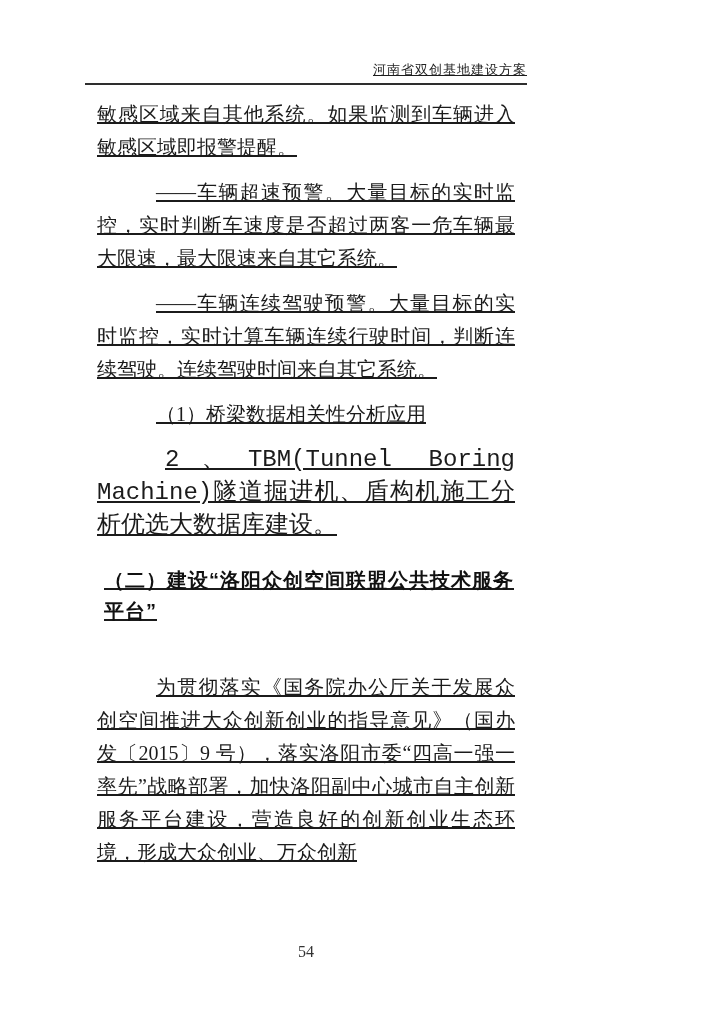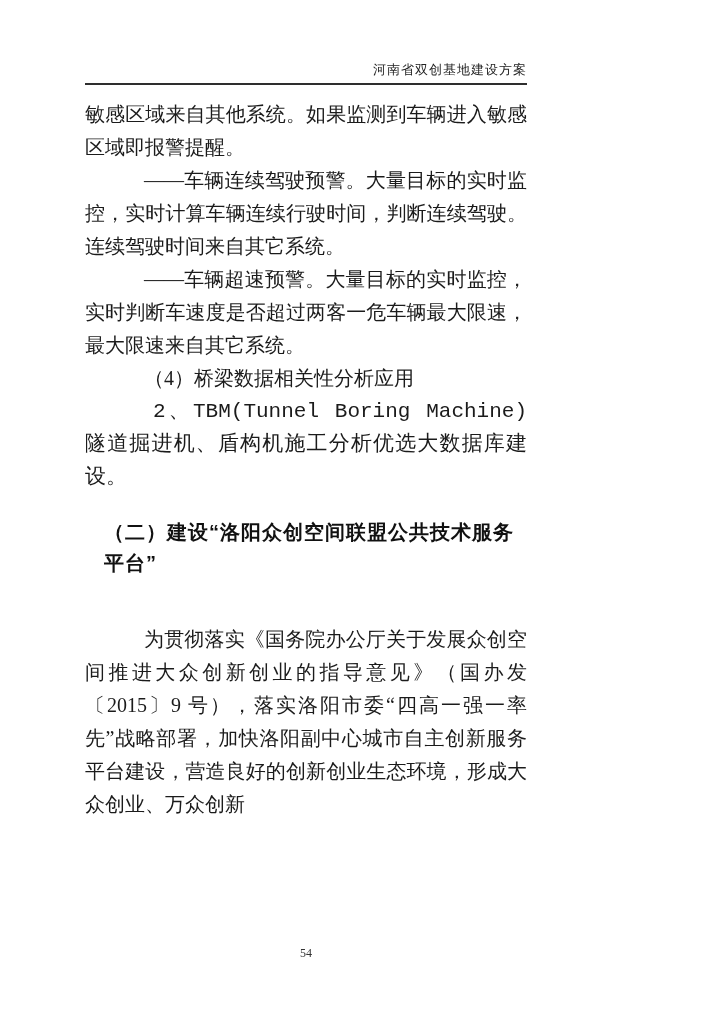--- a/index.html
+++ b/index.html
@@ -9,91 +9,92 @@
     background: #ffffff;
     color: #1b1b1b;
     font-family: "Liberation Serif", "DejaVu Serif", serif;
     position: relative;
     overflow: hidden;
   }
   .page {
     width: 612px;
     height: 1018px;
     position: relative;
+    text-decoration: underline;
   }
   .page-header {
     margin: 0 85px;
     padding-top: 61px;
     padding-bottom: 4px;
     text-align: right;
     font-size: 13px;
     letter-spacing: 1px;
     color: #222;
     border-bottom: 2px solid #2e2e2e;
   }
   .doc-body {
     margin: 13px 85px 0 85px;
     font-size: 20px;
     line-height: 33px;
     text-align: justify;
     text-justify: inter-ideograph;
   }
-  .doc-body p { margin: 0; }
+  .doc-body p { margin: 12px; }
   .v-continuation { text-indent: 0; }
   .v-indented { text-indent: 59px; }
   .v-alt {
     text-indent: 68px;
     font-family: "Liberation Mono", "DejaVu Sans Mono", monospace;
-    font-size: 21px;
+    font-size: 24px;
   }
   .section-heading {
     font-family: "Liberation Sans", "DejaVu Sans", sans-serif;
     font-weight: bold;
     font-size: 20px;
     line-height: 31px;
     letter-spacing: 1px;
     color: #111;
     margin: 23px 0 15px 0;
     padding-left: 19px;
     text-align: left;
     text-indent: 0;
   }
   .after-heading { margin-top: 44px; }
   .page-footer {
     position: absolute;
     left: 0;
     right: 0;
     bottom: 57px;
     text-align: center;
-    font-size: 12px;
+    font-size: 16px;
     color: #333;
   }
 </style>
 </head>
 <body>
 
 <div class="page">
 
   <div class="page-header">
     <span>河南省双创基地建设方案</span>
   </div>
 
   <div class="doc-body">
 
     <div>
 
         <p class="v-continuation">敏感区域来自其他系统。如果监测到车辆进入敏感区域即报警提醒。</p>
 
+        <p class="v-indented">——车辆超速预警。大量目标的实时监控，实时判断车速度是否超过两客一危车辆最大限速，最大限速来自其它系统。</p>
+
         <p class="v-indented">——车辆连续驾驶预警。大量目标的实时监控，实时计算车辆连续行驶时间，判断连续驾驶。连续驾驶时间来自其它系统。</p>
-
-        <p class="v-indented">——车辆超速预警。大量目标的实时监控，实时判断车速度是否超过两客一危车辆最大限速，最大限速来自其它系统。</p>
 
 
 
-        <p class="v-indented">（4）桥梁数据相关性分析应用</p>
+        <p class="v-indented">（1）桥梁数据相关性分析应用</p>
 
 
 
         <p class="v-alt">2、TBM(Tunnel Boring Machine)隧道掘进机、盾构机施工分析优选大数据库建设。</p>
       </div>
 
     <h2 class="section-heading">（二）建设“洛阳众创空间联盟公共技术服务平台”</h2>
 
     <div class="after-heading">
 

